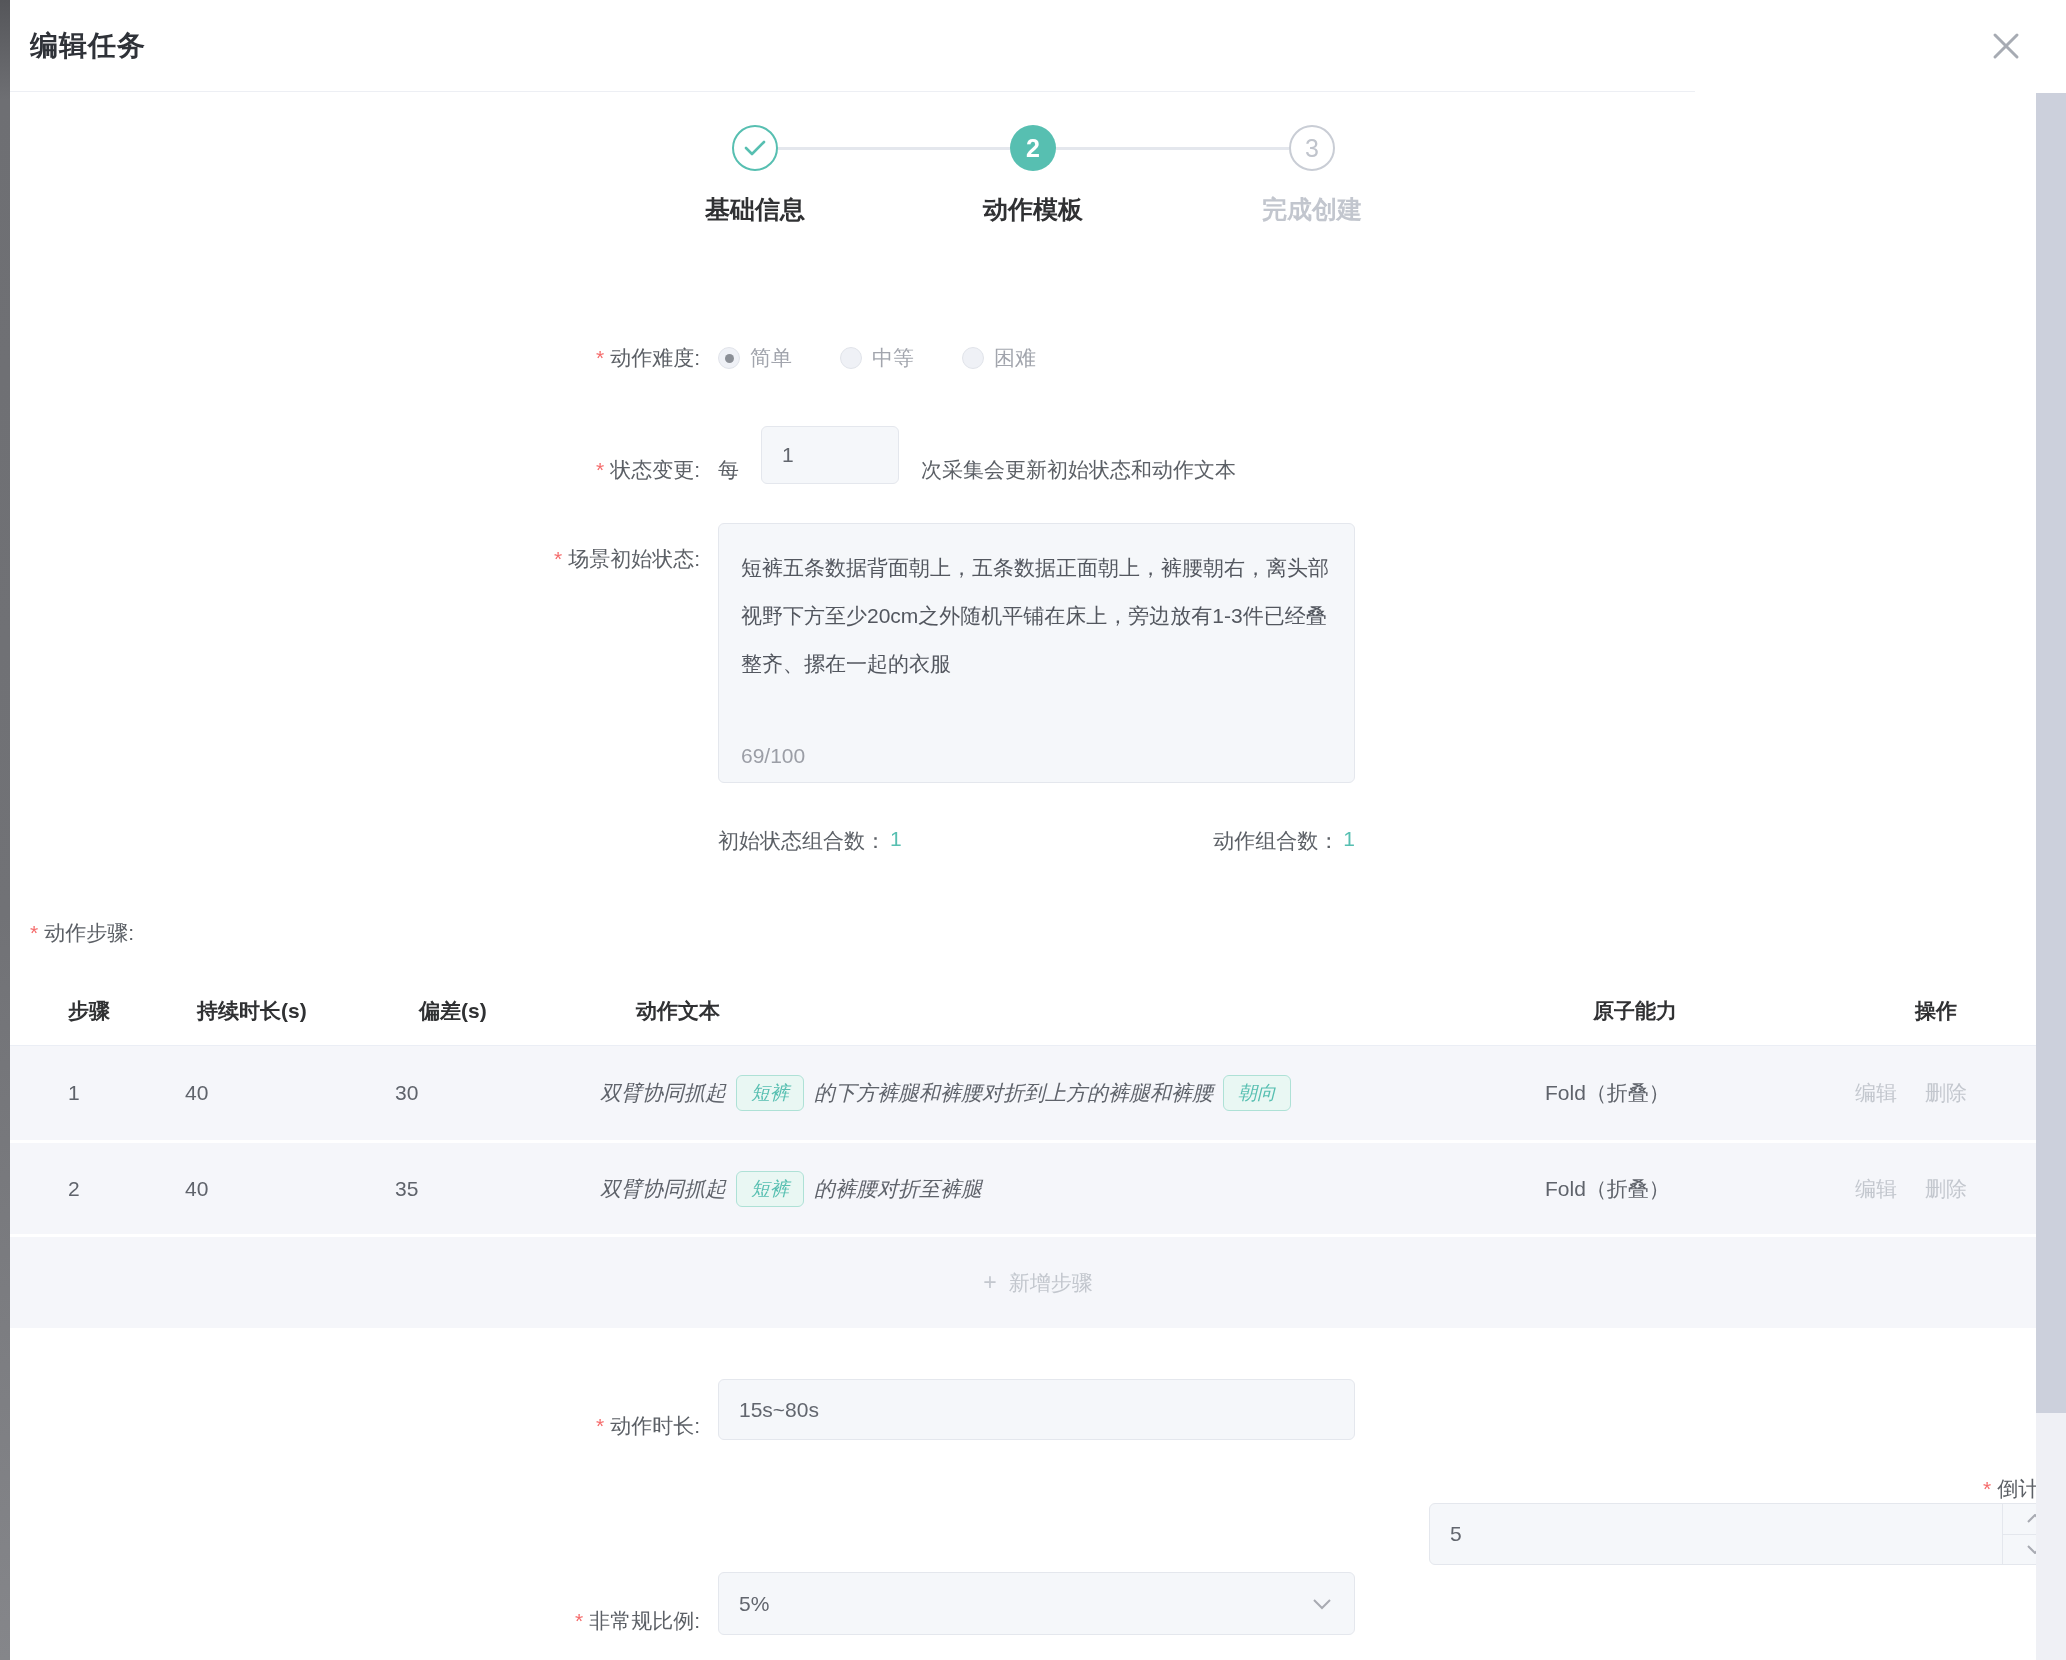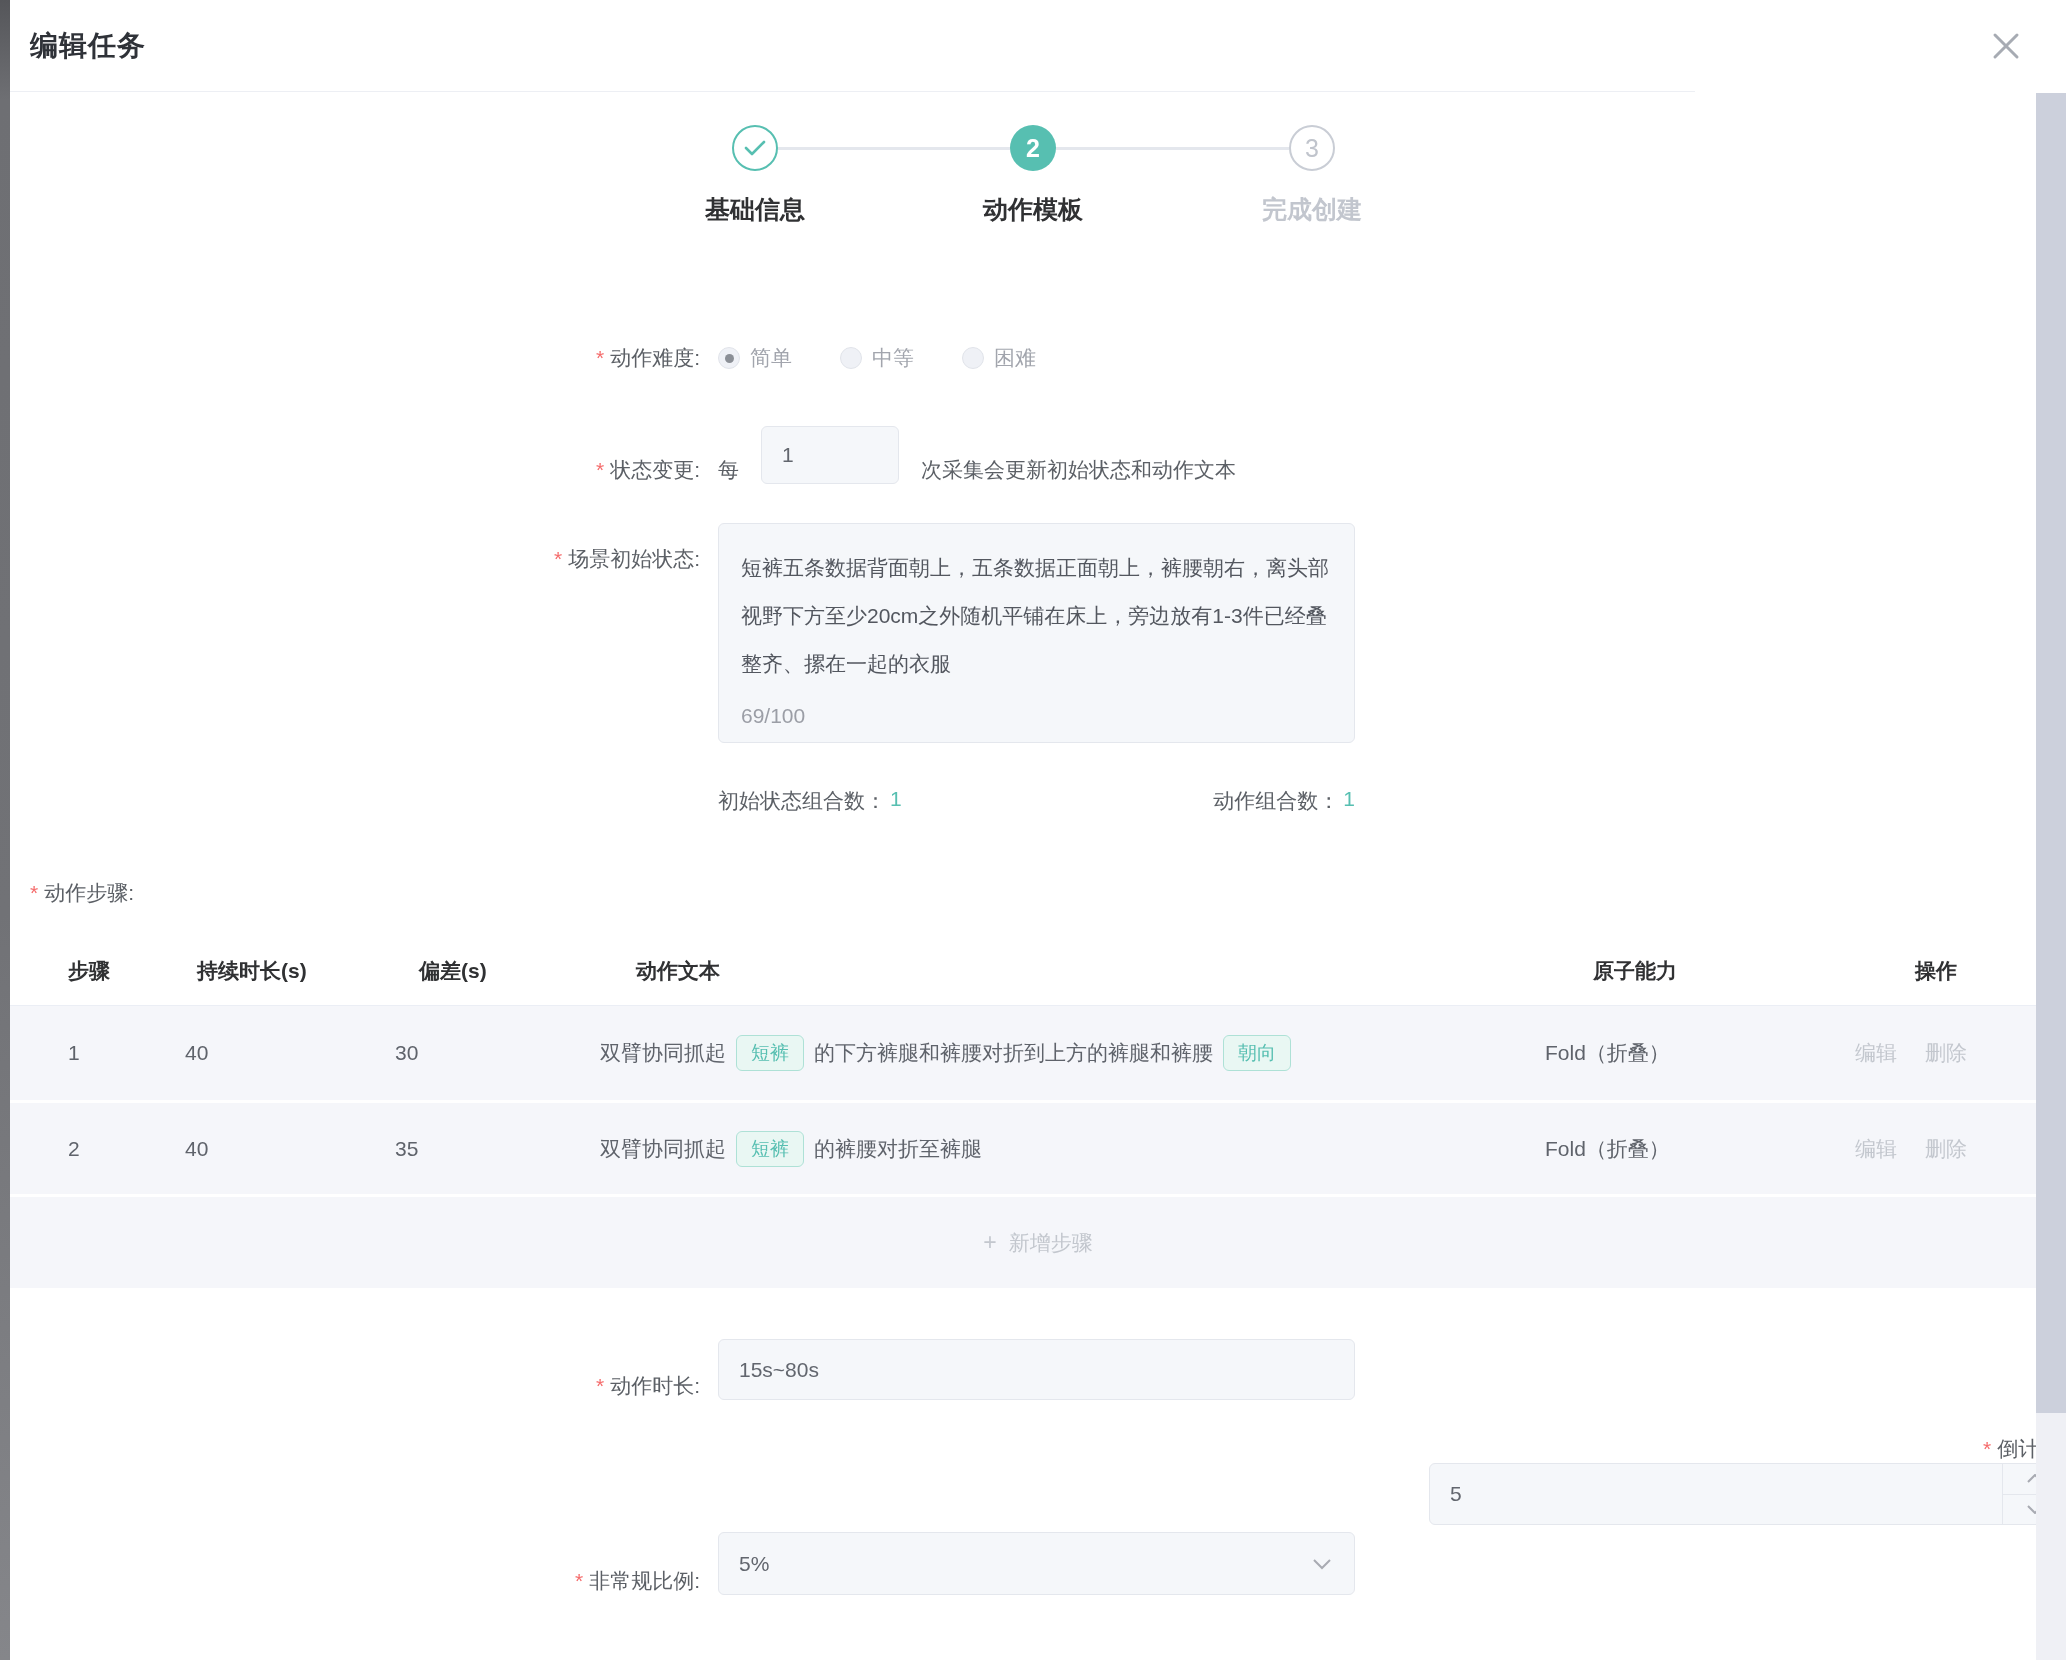--- a/index.html
+++ b/index.html
@@ -53,40 +53,40 @@
   .radio-text { margin-left:10px; font-size:21px; color:#a2a5ad; }
 
   .row-state { margin-top:54px; height:58px; }
   .inline-txt { font-size:21px; color:#5c6066; }
   .dis-input { background:#f5f7fa; border:1px solid #e4e7ed; border-radius:6px;
     color:#62666e; font-size:21px; font-family:"Liberation Sans", sans-serif; padding-left:20px; }
   .state-input { width:138px; height:58px; margin:0 22px; }
 
   .row-textarea { margin-top:39px; align-items:flex-start; }
   .row-textarea .form-label { padding-top:22px; }
-  .textarea { position:relative; width:637px; height:220px; background:#f5f7fa;
+  .textarea { position:relative; width:637px; height:260px; background:#f5f7fa;
     border:1px solid #e4e7ed; border-radius:6px; padding:20px 22px; margin-left:18px; }
   .textarea-text { font-size:21px; line-height:48px; color:#53575f; display:block; }
   .textarea-counter { position:absolute; left:22px; bottom:14px; font-size:21px; color:#9b9ea6; }
 
   .combos { margin-top:44px; margin-left:708px; width:637px; display:flex; font-size:21px; color:#5c6066; }
   .combo-val { color:#57bfb1; margin-left:4px; }
   .combo-right { margin-left:auto; display:flex; }
 
   .steps-label-row { margin-top:63px; margin-left:20px; display:flex; align-items:center; height:30px; }
   .steps-label { font-size:21px; color:#5c6066; }
 
   
   .grid { display:grid; grid-template-columns:117px 210px 205px 945px 310px 1fr; padding-left:58px; align-items:center; }
   .table-header { margin-top:28px; height:70px; font-size:21px; font-weight:700; color:#303133;
     border-bottom:1px solid #ebeef5;gap:12px; }
   .table-body { background:#f5f6fa; }
   .trow { height:94px; font-size:21px; color:#5f636b; }
   .trow + .trow { border-top:3px solid #fff; }
-  .text-cell { display:flex; align-items:center; white-space:nowrap; overflow:hidden; }
+  .text-cell { display:flex; align-items:center; white-space:nowrap; overflow:hidden;font-style:italic; }
   .tag { display:inline-flex; align-items:center; padding:4px 14px; margin:0 10px;
     border-radius:6px; background:#e9f7f3; border:1px solid #aee1d6; color:#57bfb1; font-size:19px; flex:none; }
   .actions { display:flex; }
   .link { color:#c3c7ce; margin-right:28px; cursor:pointer; }
   .add-row { height:94px; border-top:3px solid #fff; display:flex; align-items:center;
     justify-content:center; color:#c3c7ce; font-size:21px; cursor:pointer; }
   .add-row .plus { margin-right:12px; font-size:23px; }
 
   .row-duration { margin-top:51px; height:61px; }
   .wide-input { width:637px; height:61px; }

